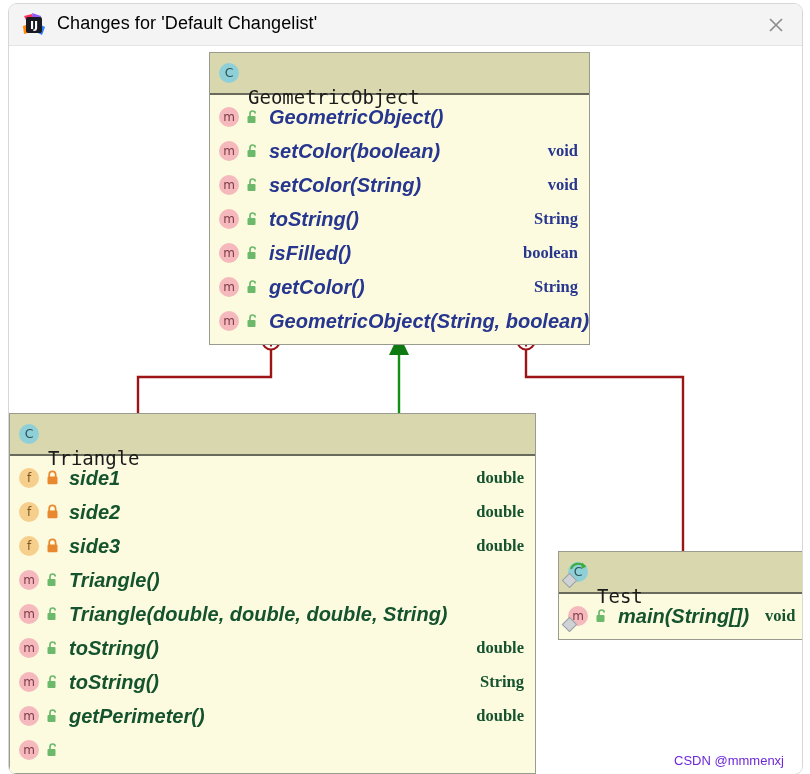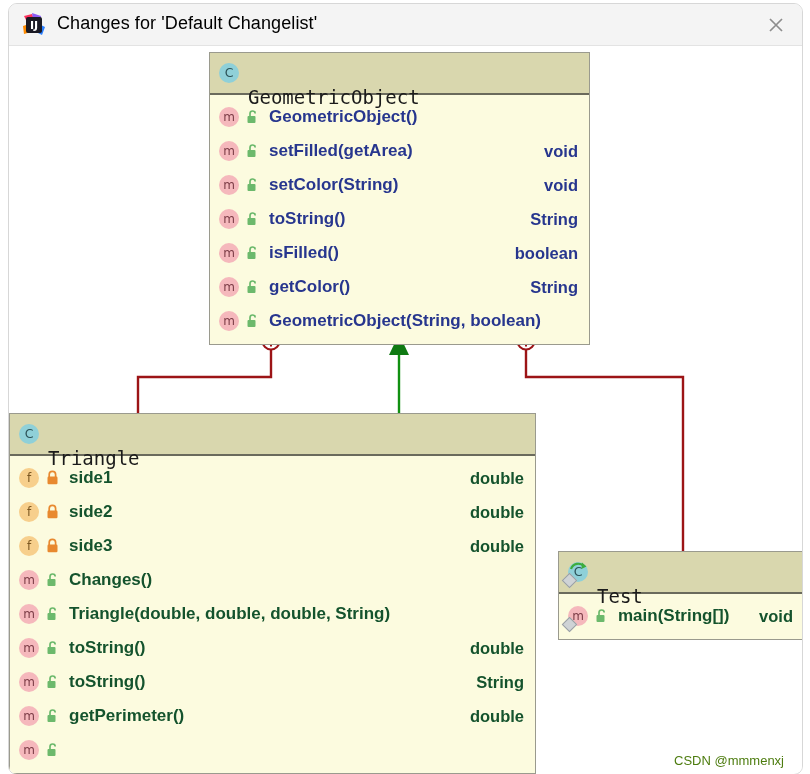--- a/index.html
+++ b/index.html
@@ -75,22 +75,22 @@
     margin-top: 48px;
   }
   .uml-body { padding: 5px 0 6px 0; }
   .row {
     display: flex; align-items: center;
     height: 34px;
     padding: 0 11px 0 9px;
     white-space: nowrap;
   }
   .row .icons { display:flex; align-items:center; flex:0 0 auto; }
-  .row .name { font-size: 17px; font-weight: bold; margin-left: 9px; }
-  .row .type { margin-left: auto; font-size: 16.5px; font-weight: bold; padding-left: 16px; }
+  .row .name { font-size: 20px; font-weight: bold; margin-left: 9px; font-style: italic; }
+  .row .type { margin-left: auto; font-size: 16.5px; font-weight: bold; padding-left: 16px; font-family: Liberation Serif, serif; }
   .blue { color: #27368e; }
   .green { color: #14532d; }
 
   
   .ico { position: relative; display:inline-block; }
   .circ {
     width: 20px; height: 20px; border-radius: 50%;
     display: inline-flex; align-items: center; justify-content: center;
     font-family: "DejaVu Sans", sans-serif;
     font-size: 12px; line-height: 1;
@@ -102,21 +102,21 @@
   .diamond {
     position: absolute; left: -4px; bottom: -4px;
     width: 11px; height: 11px;
     background: #cfd3d6;
     border: 1px solid #9aa0a4;
     transform: rotate(45deg);
   }
 
   .watermark {
     position: absolute; right: 18px; bottom: 6px;
-    font-size: 13px; color: #4d7c0f;
+    font-size: 13px; color: #6d28d9;
     font-family: "Liberation Sans", sans-serif;
     z-index: 9;
   }
 </style>
 </head>
 <body>
 
 <div id="root">
   <div class="window">
 
@@ -187,21 +187,21 @@
           <div class="row">
             <span class="icons">
               <span class="ico"><span class="circ circ-m">m</span></span>
               <span class="lock">
                 <svg width="15" height="16" viewBox="0 0 15 16">
                     <path d="M5 7 V4.6 A2.6 2.6 0 0 1 10.2 4.6" stroke="#6cb96c" stroke-width="1.7" fill="none"></path>
                     <rect x="2.5" y="7" width="8" height="7" rx="1" fill="#6cb96c"></rect>
                   </svg>
               </span>
             </span>
-            <span class="name blue">setFilled(getArea)</span>
+            <span class="name blue">setColor(boolean)</span>
             <span class="type blue">void</span>
           </div>
 
           <div class="row">
             <span class="icons">
               <span class="ico"><span class="circ circ-m">m</span></span>
               <span class="lock">
                 <svg width="15" height="16" viewBox="0 0 15 16">
                     <path d="M5 7 V4.6 A2.6 2.6 0 0 1 10.2 4.6" stroke="#6cb96c" stroke-width="1.7" fill="none"></path>
                     <rect x="2.5" y="7" width="8" height="7" rx="1" fill="#6cb96c"></rect>
@@ -325,21 +325,21 @@
           <div class="row">
             <span class="icons">
               <span class="ico"><span class="circ circ-m">m</span></span>
               <span class="lock">
                 <svg width="15" height="16" viewBox="0 0 15 16">
                     <path d="M5 7 V4.6 A2.6 2.6 0 0 1 10.2 4.6" stroke="#6cb96c" stroke-width="1.7" fill="none"></path>
                     <rect x="2.5" y="7" width="8" height="7" rx="1" fill="#6cb96c"></rect>
                   </svg>
               </span>
             </span>
-            <span class="name green">Changes()</span>
+            <span class="name green">Triangle()</span>
             <span class="type green"></span>
           </div>
 
           <div class="row">
             <span class="icons">
               <span class="ico"><span class="circ circ-m">m</span></span>
               <span class="lock">
                 <svg width="15" height="16" viewBox="0 0 15 16">
                     <path d="M5 7 V4.6 A2.6 2.6 0 0 1 10.2 4.6" stroke="#6cb96c" stroke-width="1.7" fill="none"></path>
                     <rect x="2.5" y="7" width="8" height="7" rx="1" fill="#6cb96c"></rect>

